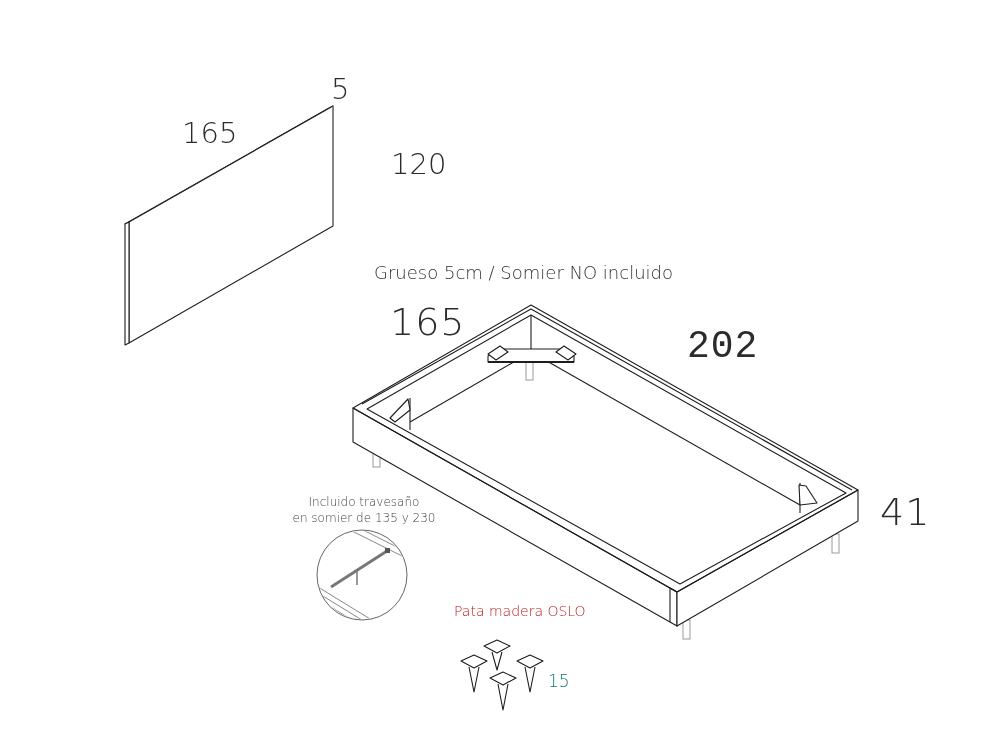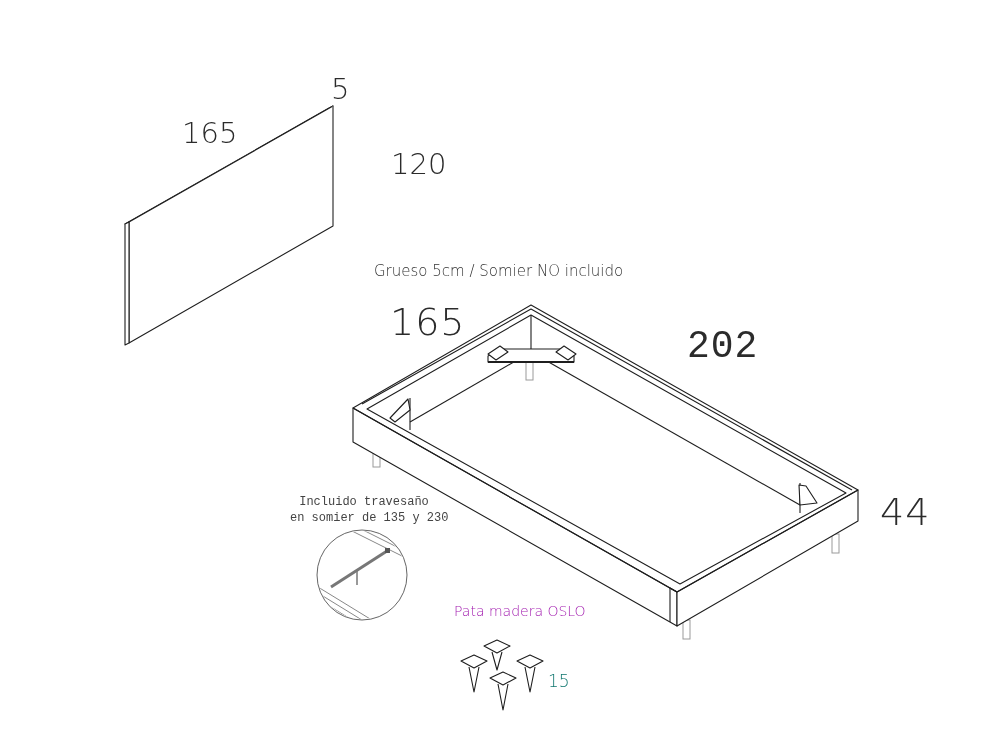--- a/index.html
+++ b/index.html
@@ -3,21 +3,21 @@
   <meta charset="utf-8">
   <style>
     html, body { margin: 0; padding: 0; background: #ffffff; }
     body { width: 1000px; height: 750px; position: relative; overflow: hidden;
            font-family: "DejaVu Sans", sans-serif; color: #2a2a2a; }
     svg.canvas { position: absolute; left: 0; top: 0; }
     .lbl { position: absolute; white-space: nowrap; color: #2b2b2b;
            font-family: "DejaVu Sans", sans-serif; font-weight: 300; }
     .dim-big { font-size: 38px; letter-spacing: 1px; }
     .dim-md { font-size: 29px; }
-    .note { font-size: 15px; color: #333; }
+    .note { font-size: 18px; color: #333; }
     .note-sm { font-size: 12px; color: #444; text-align: center; line-height: 16px; }
     .ln { stroke: #1e1e1e; stroke-width: 1.1; fill: none; stroke-linejoin: round; }
     .lnf { stroke: #1e1e1e; stroke-width: 1.1; fill: #ffffff; stroke-linejoin: round; }
     .gray { stroke: #9a9a9a; stroke-width: 1; fill: #fff; }
     .grayln { stroke: #888; stroke-width: 1; fill: none; }
   </style>
 </head>
 <body>
 
 <svg class="canvas" width="1000" height="750" viewBox="0 0 1000 750">
@@ -119,21 +119,21 @@
   </g>
 </svg>
 
 <div class="lbl dim-md" style="left:182px; top:116px;">165</div>
 <div class="lbl dim-md" style="left:331px; top:72px;">5</div>
 <div class="lbl dim-md" style="left:355px; top:147px;margin-left:36px;">120</div>
 
 <div class="lbl note" style="left:374px; top:262px;">Grueso 5cm / Somier NO incluido</div>
 <div class="lbl dim-big" style="left:390px; top:300px;">165</div>
 <div class="lbl dim-big" style="left:687px; top:325px;font-family:Liberation Mono, monospace;">202</div>
-<div class="lbl dim-big" style="left:880px; top:490px;">44</div>
+<div class="lbl dim-big" style="left:880px; top:490px;">41</div>
 
-<div class="lbl note-sm" style="left:290px; top:494px; width:148px;font-family:Liberation Mono, monospace;">
+<div class="lbl note-sm" style="left:290px; top:494px; width:148px;">
   <div>Incluido travesaño</div>
   <div>en somier de 135 y 230</div>
 </div>
 
-<div class="lbl" style="left:454px; top:603px; font-size:14px; color:#a21caf;">Pata madera OSLO</div>
+<div class="lbl" style="left:454px; top:603px; font-size:14px; color:#b91c1c;">Pata madera OSLO</div>
 <div class="lbl" style="left:548px; top:671px; font-size:17px; color:#0f766e;">15</div>
 
 </body></html>

